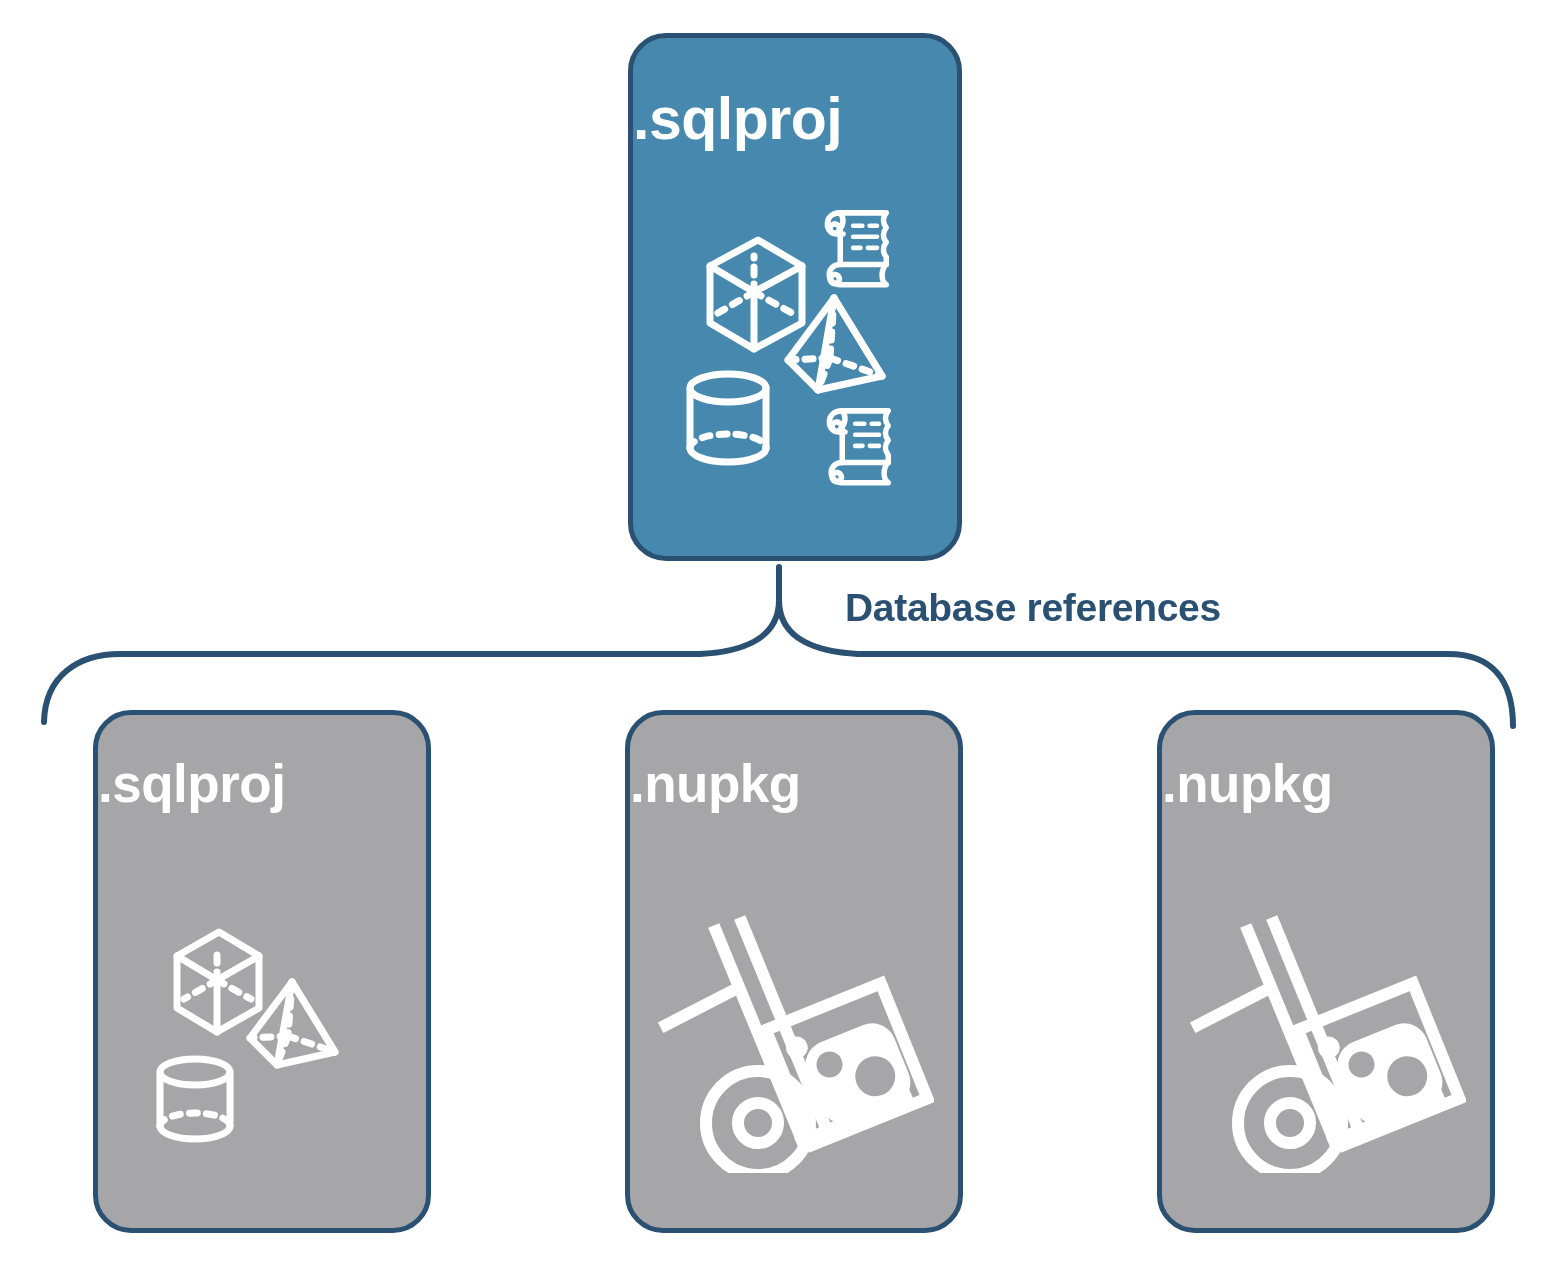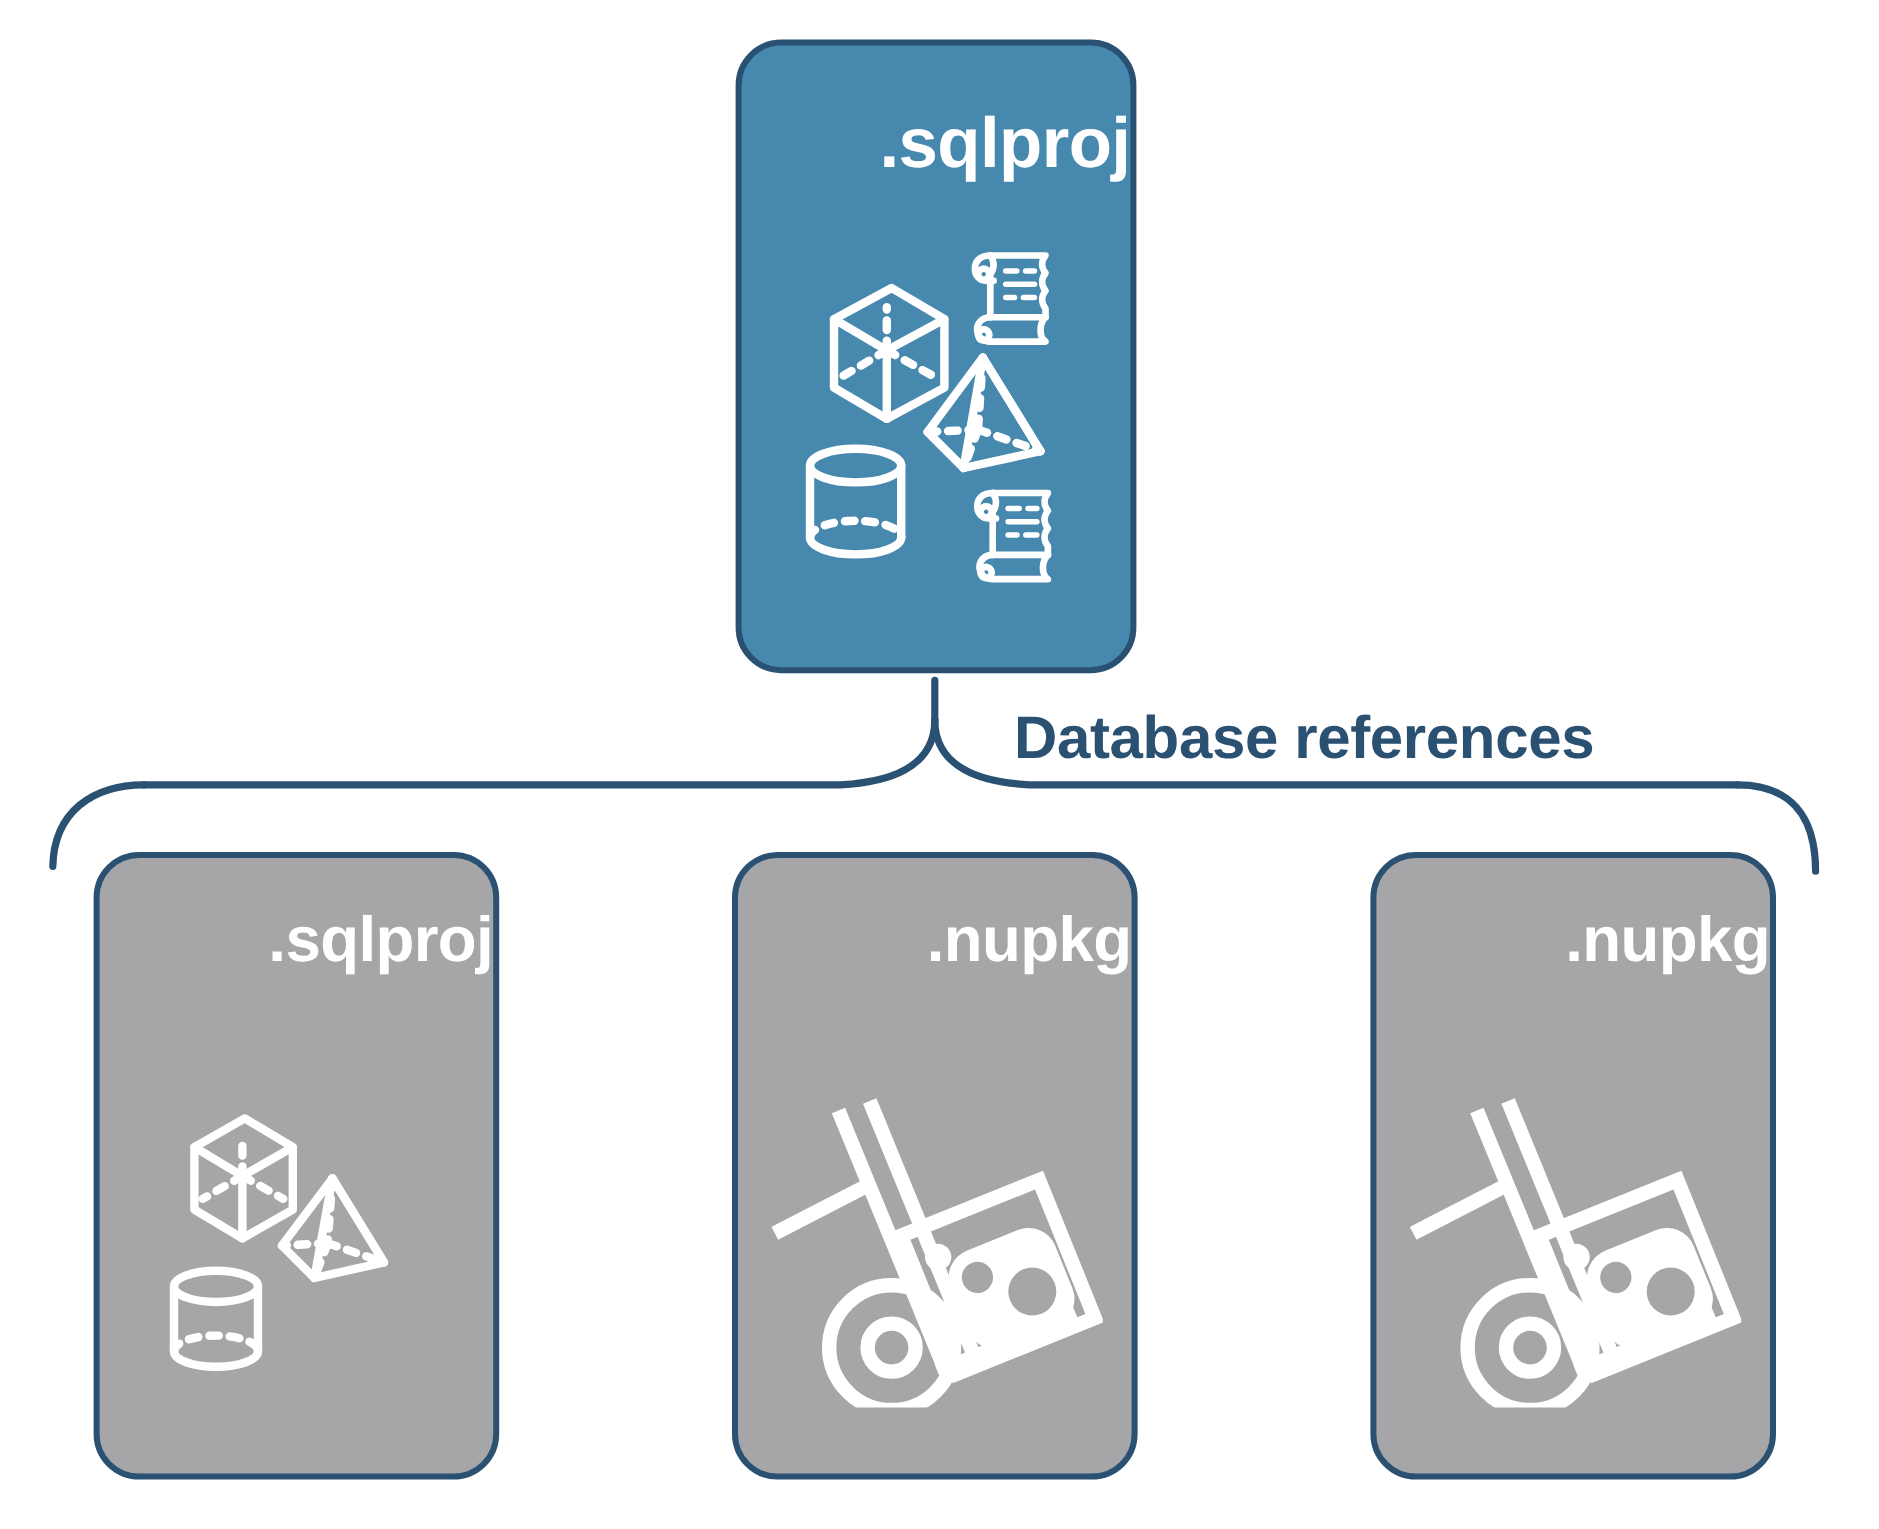--- a/index.html
+++ b/index.html
@@ -25,22 +25,23 @@
     height: 1274px;
     pointer-events: none;
   }
   .node {
     position: absolute;
     box-sizing: border-box;
     border: 5px solid #2a5172;
     border-radius: 38px;
     display: flex;
     flex-direction: column;
-    align-items: flex-end;
+    align-items: flex-start;
     overflow: hidden;
+    margin-left: 15px;
   }
   .node.primary {
     background: #4789ae;
   }
   .node.secondary {
     background: #a6a6a8;
   }
   .node-title {
     color: #ffffff;
     font-weight: bold;
@@ -89,21 +90,21 @@
     justify-content: center;
   }
   .icon-area svg {
     display: block;
   }
   .brace-label {
     position: absolute;
     left: 845px;
     top: 586px;
     color: #2a5172;
-    font-size: 50px;
+    font-size: 39px;
     font-weight: bold;
     letter-spacing: -0.3px;
     white-space: nowrap;
     user-select: none;
   }
 </style>
 </head>
 <body>
 
 <div id="stage">

